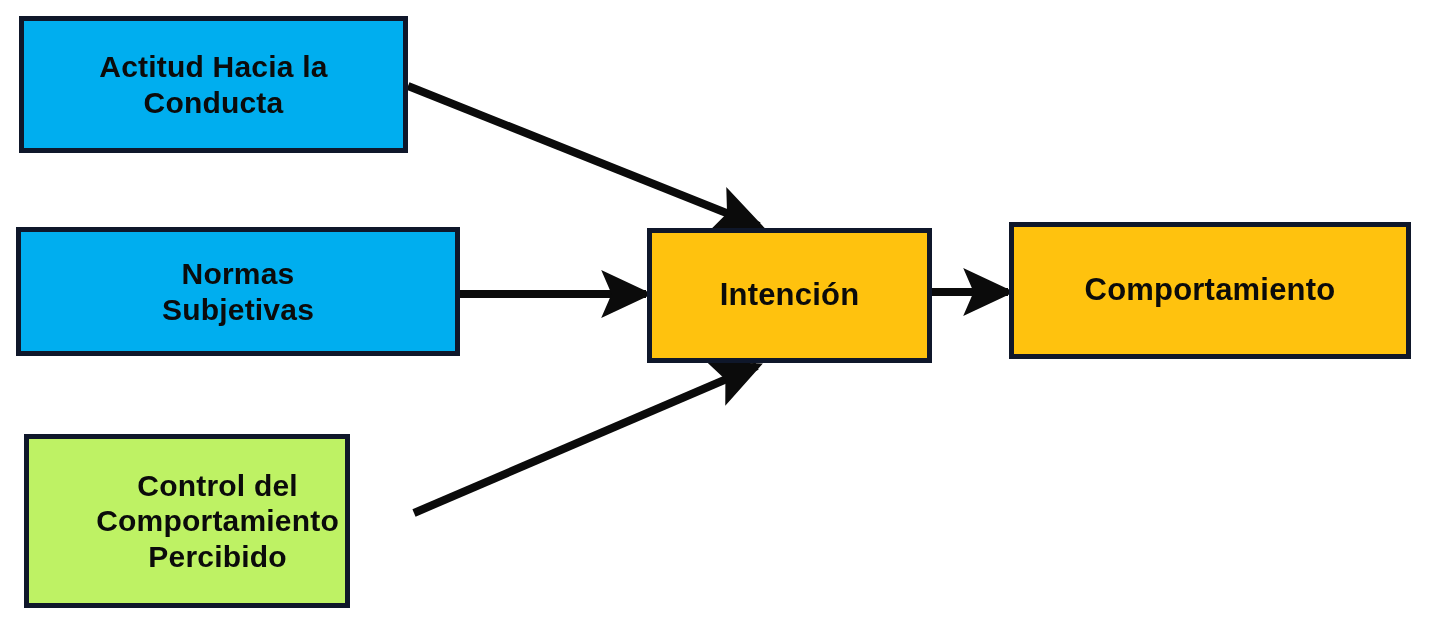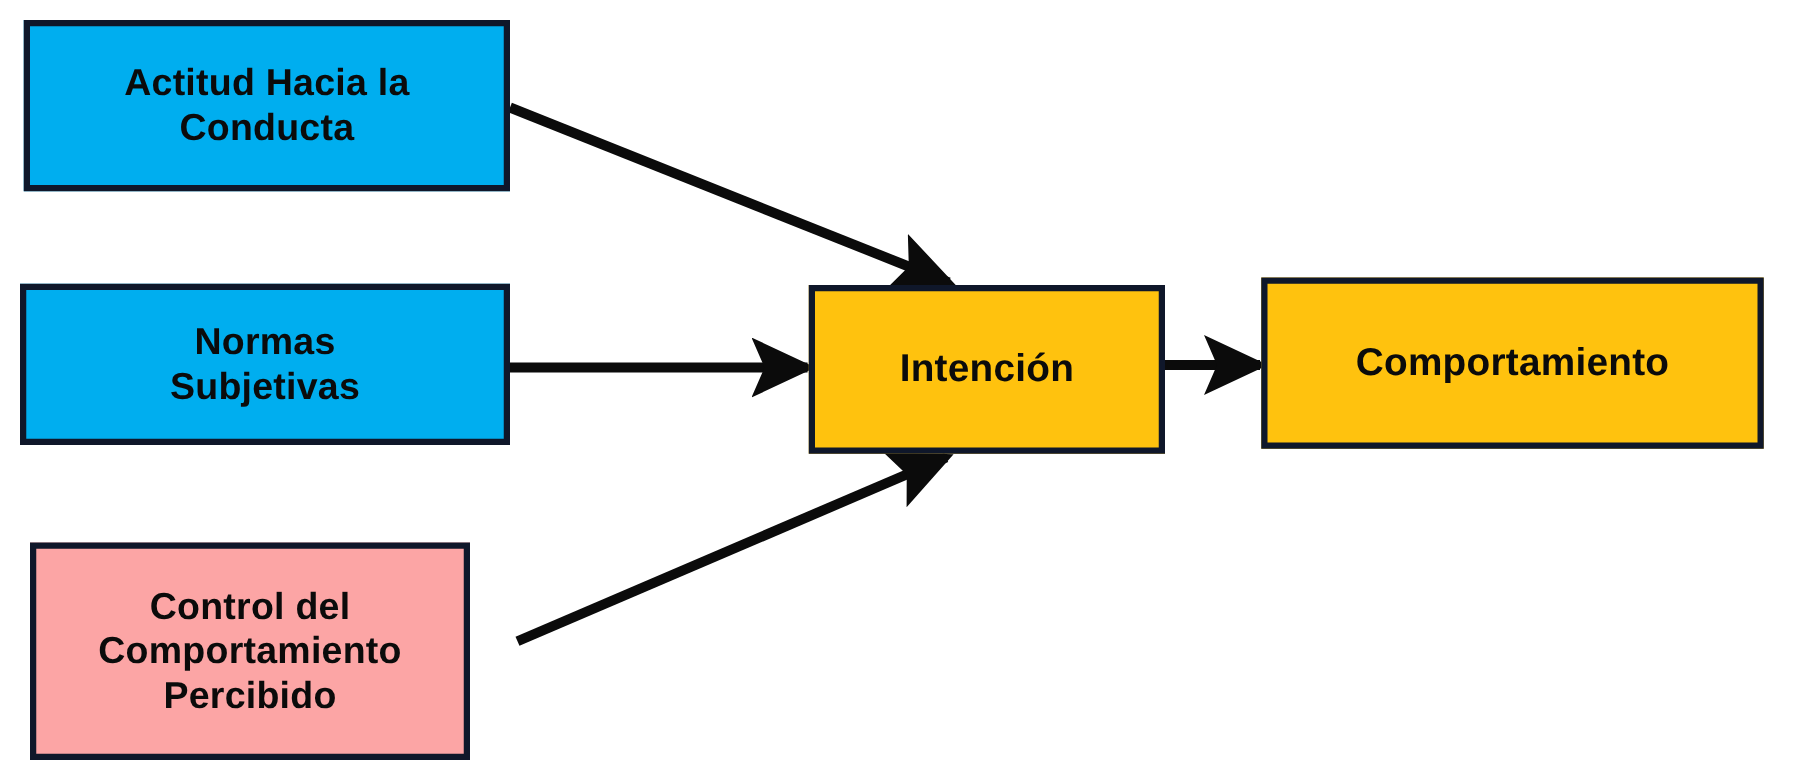--- a/index.html
+++ b/index.html
@@ -39,29 +39,30 @@
   
   .node-attitude {
     left: 19px;  top: 16px;
     width: 389px; height: 137px;
     background: #00AEEF;
   }
   .node-attitude .node-label { font-size: 30px; }
 
   .node-norms {
     left: 16px;  top: 227px;
-    width: 392px; height: 129px;
+    width: 444px; height: 129px;
     background: #00AEEF;
   }
   .node-norms .node-label { font-size: 30px; }
 
   .node-control {
     left: 24px;  top: 434px;
-    width: 352px; height: 174px;
-    background: #fca5a5;
+    width: 326px; height: 174px;
+    background: #bef264;
+    justify-content: flex-end;
   }
   .node-control .node-label { font-size: 30px; }
 
   
   .node-intention {
     left: 647px; top: 228px;
     width: 285px; height: 135px;
     background: #FFC20E;
   }
   .node-intention .node-label { font-size: 31px; }

